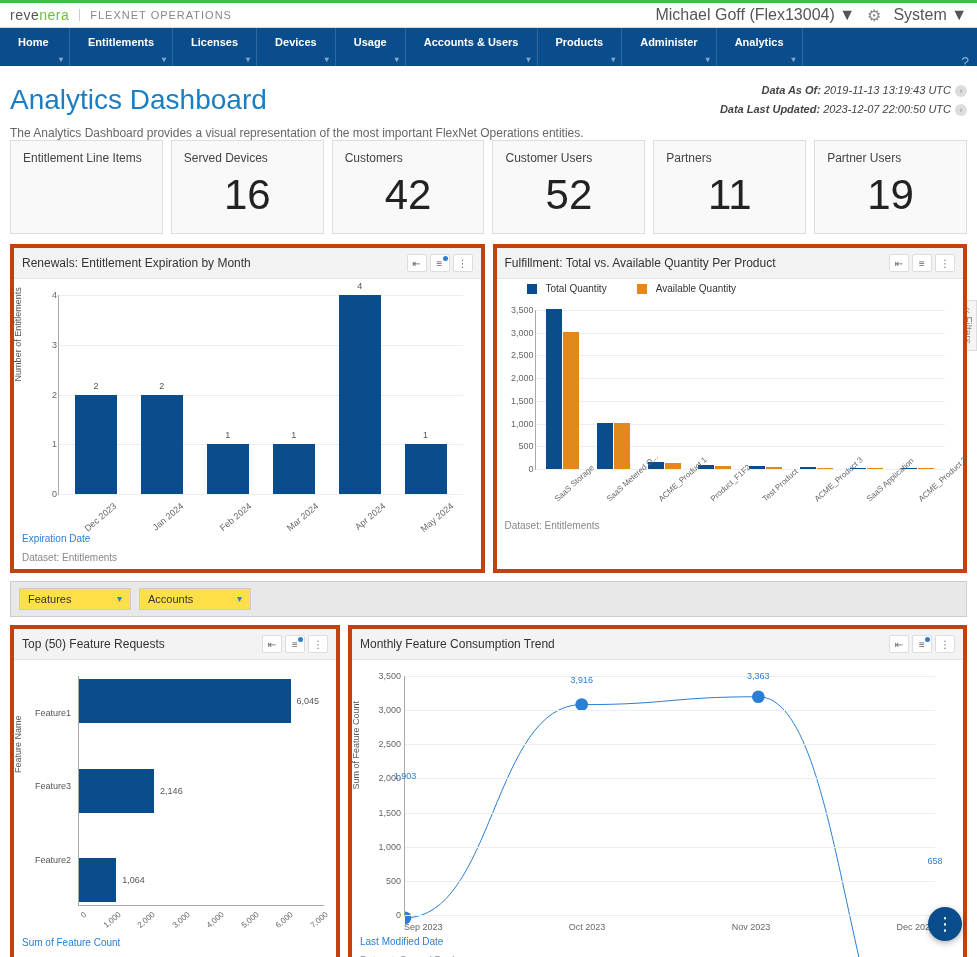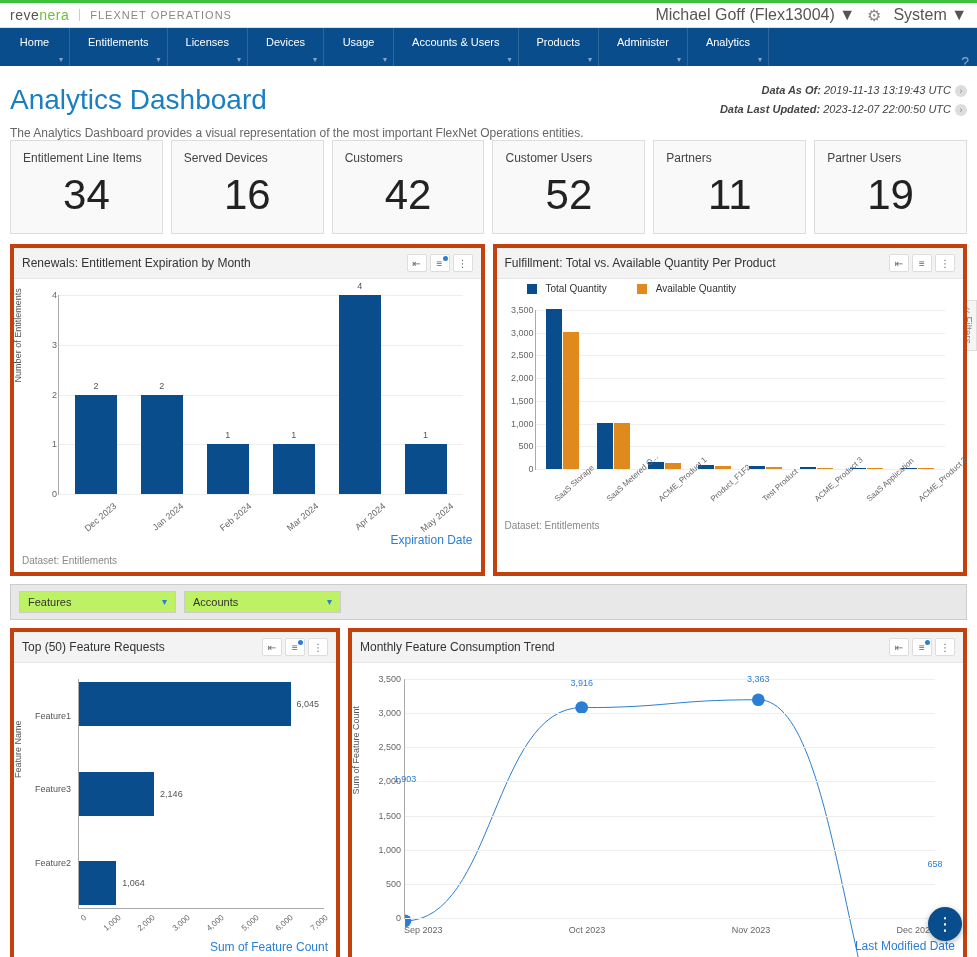--- a/index.html
+++ b/index.html
@@ -4,21 +4,21 @@
 <style>
   * { box-sizing: border-box; margin: 0; padding: 0; }
   body { font-family: "Segoe UI", Arial, sans-serif; font-size: 12px; color: #333; background: #fff; width: 977px; }
   .topbar { display: flex; align-items: center; justify-content: space-between; padding: 4px 10px; border-top: 3px solid #3ec23e; border-bottom: 1px solid #ddd; height: 28px; }
   .topbar-left { display: flex; align-items: center; gap: 10px; }
   .logo { font-size: 14px; color: #555; font-weight: 400; letter-spacing: 0.5px; }
   .logo .green { color: #6dbf3b; }
   .app-name { font-size: 11px; color: #888; letter-spacing: 1px; border-left: 1px solid #ccc; padding-left: 10px; }
   .topbar-right { display: flex; align-items: center; gap: 12px; font-size: 16px; color: #555; }
   .navbar { background: #0a4d8c; display: flex; height: 38px; position: relative; }
-  .nav-item { color: #fff; font-size: 11px; padding: 8px 18px 6px; border-right: 1px solid rgba(255,255,255,0.15); cursor: pointer; position: relative; text-align: center; min-width: 70px; }
+  .nav-item { color: #fff; font-size: 11px; padding: 8px 18px 6px; border-right: 1px solid rgba(255,255,255,0.15); cursor: pointer; position: relative; min-width: 70px; font-weight: bold; }
   .nav-item .caret { font-size: 8px; color: rgba(255,255,255,0.5); position: absolute; bottom: 2px; right: 6px; }
   .nav-help { position: absolute; right: 8px; bottom: -4px; color: #fff; opacity: 0.5; font-size: 14px; }
   .page { padding: 18px 10px 10px; }
   .page-head { display: flex; justify-content: space-between; align-items: flex-start; margin-bottom: 4px; }
   h1 { font-size: 28px; font-weight: 300; color: #1a7fc2; margin-bottom: 6px; }
   .meta-right { text-align: right; font-size: 11px; color: #444; font-style: italic; }
   .meta-right .lbl { font-weight: 700; }
   .meta-right .arrow { display:inline-block; width:12px; height:12px; border-radius:50%; background:#ddd; color:#888; font-style:normal; font-size:9px; text-align:center; line-height:12px; margin-left:4px; }
   .desc { font-size: 12px; color: #666; }
   .kpi-row { display: flex; gap: 8px; margin-bottom: 10px; }
@@ -42,30 +42,30 @@
   .y-ticks { position: absolute; left: -22px; top: 0; bottom: 0; width: 20px; }
   .y-tick { position: absolute; right: 0; font-size: 9px; color: #666; transform: translateY(50%); }
   .grid-line { position: absolute; left: 0; right: 0; border-top: 1px solid #eee; }
   .bars { position: absolute; left: 0; right: 0; bottom: 0; top: 0; display: flex; align-items: flex-end; justify-content: space-around; padding: 0 4px; }
   .bar-wrap { flex: 1; display: flex; flex-direction: column; align-items: center; justify-content: flex-end; height: 100%; position: relative; }
   .bar { width: 42px; background: #0a4d8c; position: relative; }
   .bar-label { position: absolute; top: -14px; left: 50%; transform: translateX(-50%); font-size: 9px; color: #555; }
   .x-labels { display: flex; justify-content: space-around; margin: 6px 10px 0 36px; }
   .x-label { font-size: 9px; color: #666; transform: rotate(-40deg); transform-origin: top right; white-space: nowrap; width: 40px; text-align: right; }
   .axis-title-y { position: absolute; left: 4px; top: 50%; transform: rotate(-90deg) translateX(40%); transform-origin: left; font-size: 9px; color: #555; }
-  .axis-title-x { text-align: right; font-size: 12px; color: #2a7fd4; margin-top: 22px; }
+  .axis-title-x { text-align: left; font-size: 10px; color: #2a7fd4; margin-top: 22px; }
   
   .group-bars{display:flex;align-items:flex-end;gap:1px;height:100%;}
   .gbar{width:16px;}
   .x-labels2 { display:flex; justify-content:space-around; margin:4px 4px 0 30px; height:38px; }
   .x-label2 { font-size:8px; color:#666; transform:rotate(-42deg); transform-origin:top right; white-space:nowrap; width:34px; text-align:right; }
   
   .hw-bar { border:1px solid #ccc; background:#e8e8e8; padding:6px 8px; display:flex; justify-content:space-between; align-items:center; margin-bottom:8px; }
   .hw-selects { display:flex; gap:8px; }
-  .hw-select { background:#bef264; border:1px solid #ccc; padding:4px 8px; width:157px; display:flex; justify-content:space-between; align-items:flex-start; font-size:11px; cursor:pointer; }
+  .hw-select { background:#fde047; border:1px solid #ccc; padding:4px 8px; width:112px; display:flex; justify-content:space-between; align-items:flex-start; font-size:11px; cursor:pointer; }
   .hw-select .caret2 { color:#2a7fd4; font-size:10px; }
   
   .hchart { position:relative; height:230px; margin:10px 4px 0 56px; border-left:1px solid #aaa; border-bottom:1px solid #aaa; }
   .hrows { position:absolute; inset:0; display:flex; flex-direction:column; justify-content:space-between; }
   .hrow { display:flex; align-items:center; height:50px; position:relative; }
   .hbar { height:44px; background:#0a4d8c; }
   .hval { font-size:9px; color:#555; margin-left:6px; }
   .hy-labels { position:absolute; left:-56px; top:0; bottom:8px; width:52px; display:flex; flex-direction:column; justify-content:space-around; }
   .hy-label { font-size:9px; color:#555; text-align:right; padding-right:4px; }
   .hx-labels { display:flex; justify-content:space-between; margin:4px 4px 0 56px; }
@@ -117,21 +117,20 @@
     <div class="meta-right">
       <div><span class="lbl">Data As Of:</span> <span>2019-11-13 13:19:43 UTC</span><span class="arrow">›</span></div>
       <div style="margin-top:6px;"><span class="lbl">Data Last Updated:</span> <span>2023-12-07 22:00:50 UTC</span><span class="arrow">›</span></div>
     </div>
   </div>
   <div class="desc">The Analytics Dashboard provides a visual representation of the most important FlexNet Operations entities.</div>
 
   <div class="kpi-row">
     <div class="kpi">
         <div class="kpi-title">Entitlement Line Items</div>
-        <div class="kpi-val">34</div>
       </div>
     <div class="kpi">
         <div class="kpi-title">Served Devices</div>
         <div class="kpi-val">16</div>
       </div>
     <div class="kpi">
         <div class="kpi-title">Customers</div>
         <div class="kpi-val">42</div>
       </div>
     <div class="kpi">

